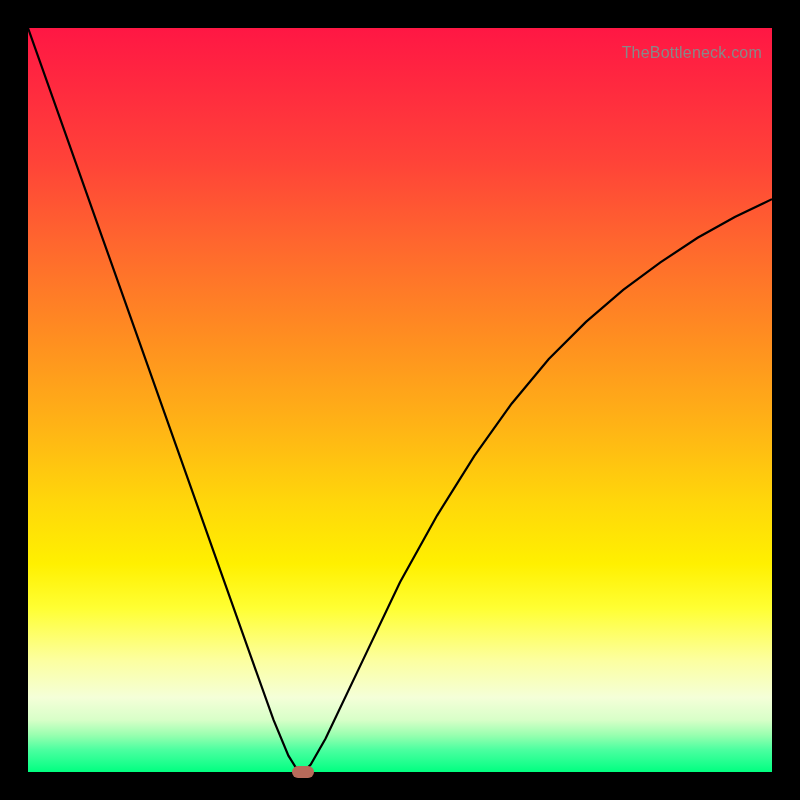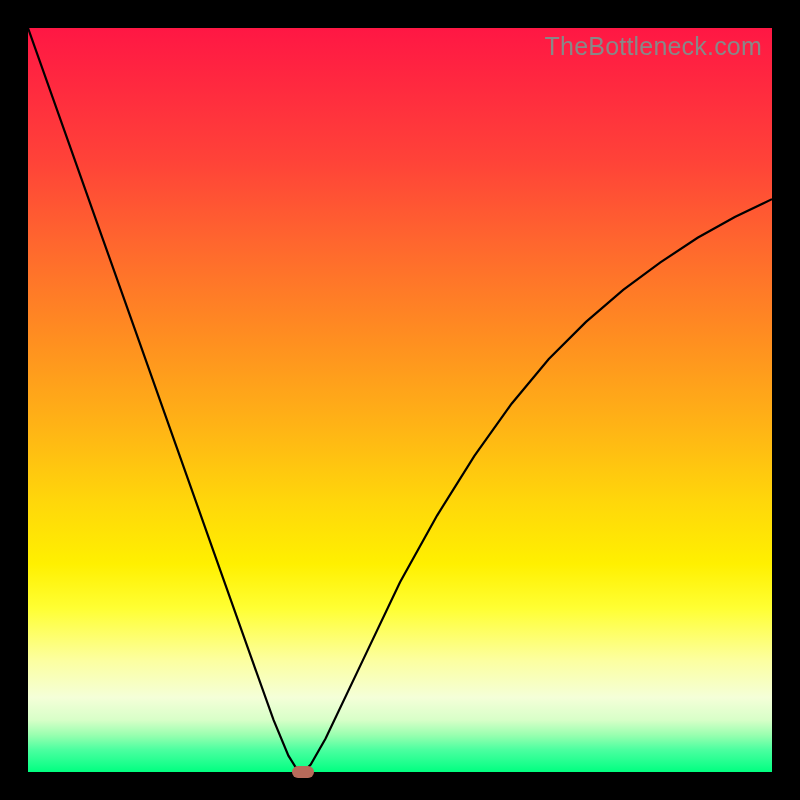--- a/index.html
+++ b/index.html
@@ -40,24 +40,24 @@
       #f4ffd8 90%,
       #d8ffc8 93%,
       #9affb0 95%,
       #4cffa0 97%,
       #1aff8c 99%,
       #00ff80 100%
     );
   }
   .watermark {
     position: absolute;
-    top: 4px;
+    top: 16px;
     right: 10px;
     color: #888;
-    font-size: 25px;
+    font-size: 16px;
     letter-spacing: 0.2px;
     user-select: none;
   }
   svg.curve {
     position: absolute;
     left: 0;
     top: 0;
     width: 744px;
     height: 744px;
   }

